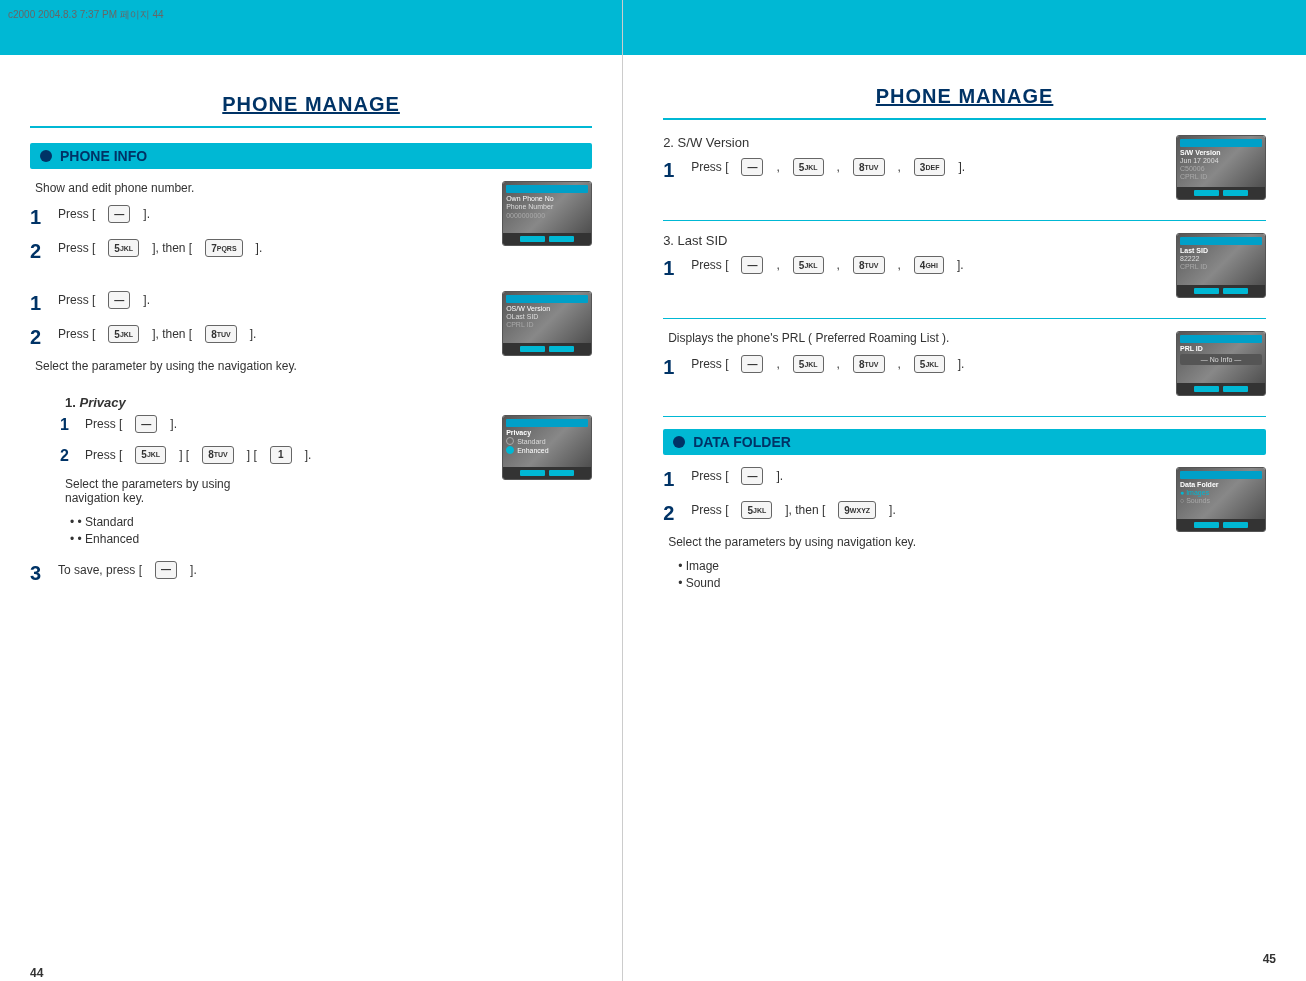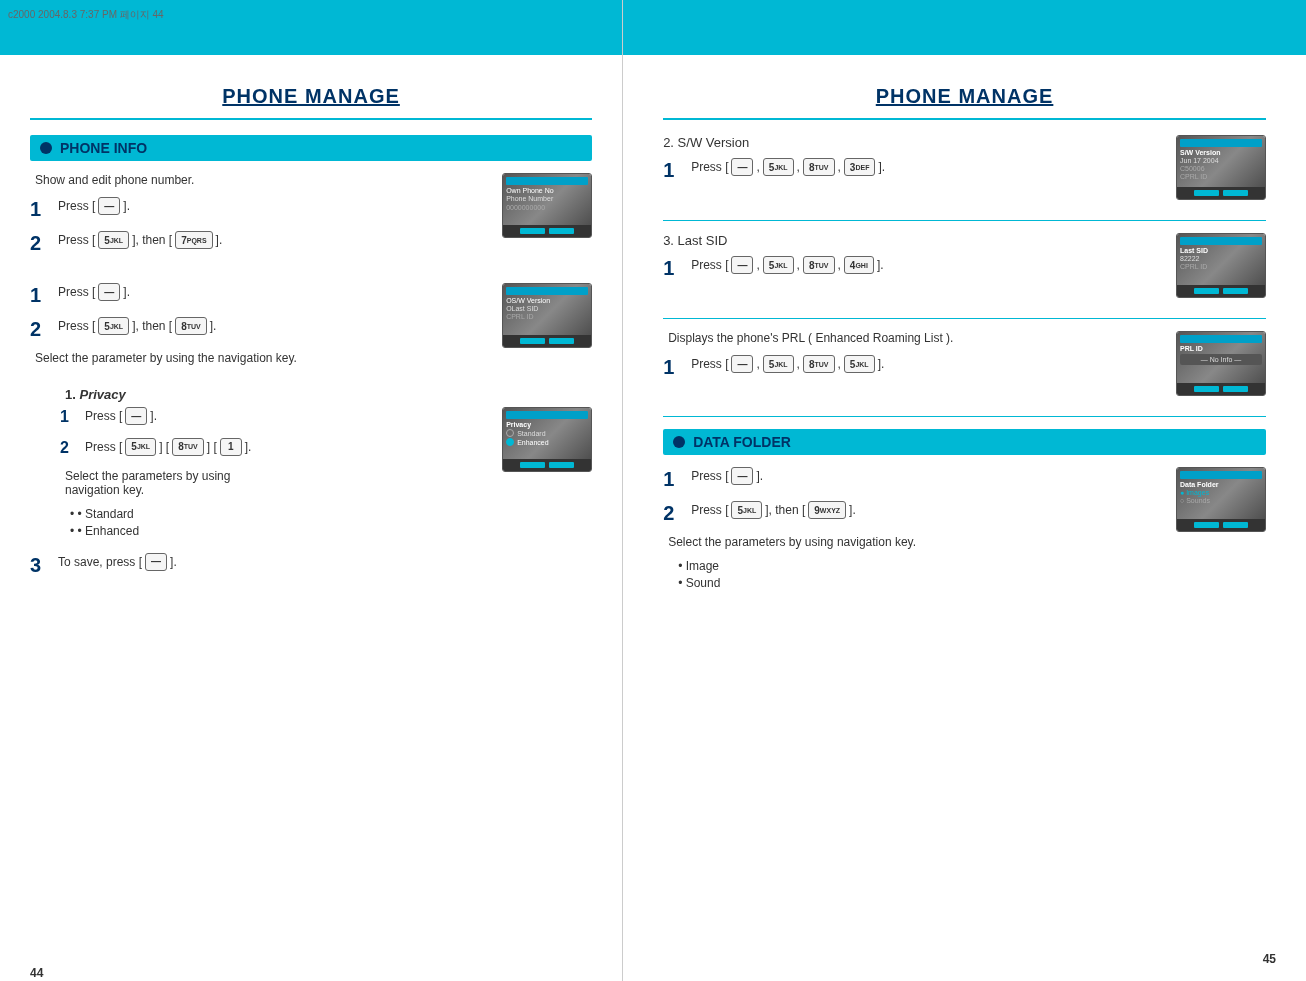--- a/index.html
+++ b/index.html
@@ -18,21 +18,21 @@
       width: 100%;
       height: 100%;
     }
 
     
     .left-page {
       width: 654px;
       height: 100%;
       background: #fff;
       position: relative;
-      padding: 20px 30px;
+      padding: 28px 30px;
       border-right: 1px solid #ccc;
     }
 
     
     .right-page {
       width: 716px;
       height: 100%;
       background: #fff;
       position: relative;
       padding: 20px 40px;
@@ -159,21 +159,21 @@
       font-weight: bold;
       color: #003366;
       min-width: 25px;
       line-height: 1.3;
     }
 
     .step-content {
       display: flex;
       align-items: center;
       flex-wrap: wrap;
-      gap: 3px;
+      gap: 13px;
       flex: 1;
     }
 
     .step-text {
       font-size: 12px;
       color: #333;
     }
 
     
     .key-btn {
@@ -563,21 +563,21 @@
           </div>
         </div>
       </div>
     </div>
 
     <hr class="separator-line">
 
     <div class="right-section">
       <div class="step-row-with-img">
         <div class="steps-col">
-          <p class="desc-text">Displays the phone's PRL ( Enhanced Roaming List ).</p>
+          <p class="desc-text">Displays the phone's PRL ( Preferred Roaming List ).</p>
 
           <div class="step">
             <span class="step-num">1</span>
             <div class="step-content">
               <span class="step-text">Press [</span>
               <span class="key-btn">—</span>
               <span class="step-text">,</span>
               <span class="key-btn">5<sub style="font-size:7px">JKL</sub></span>
               <span class="step-text">,</span>
               <span class="key-btn">8<sub style="font-size:7px">TUV</sub></span>

